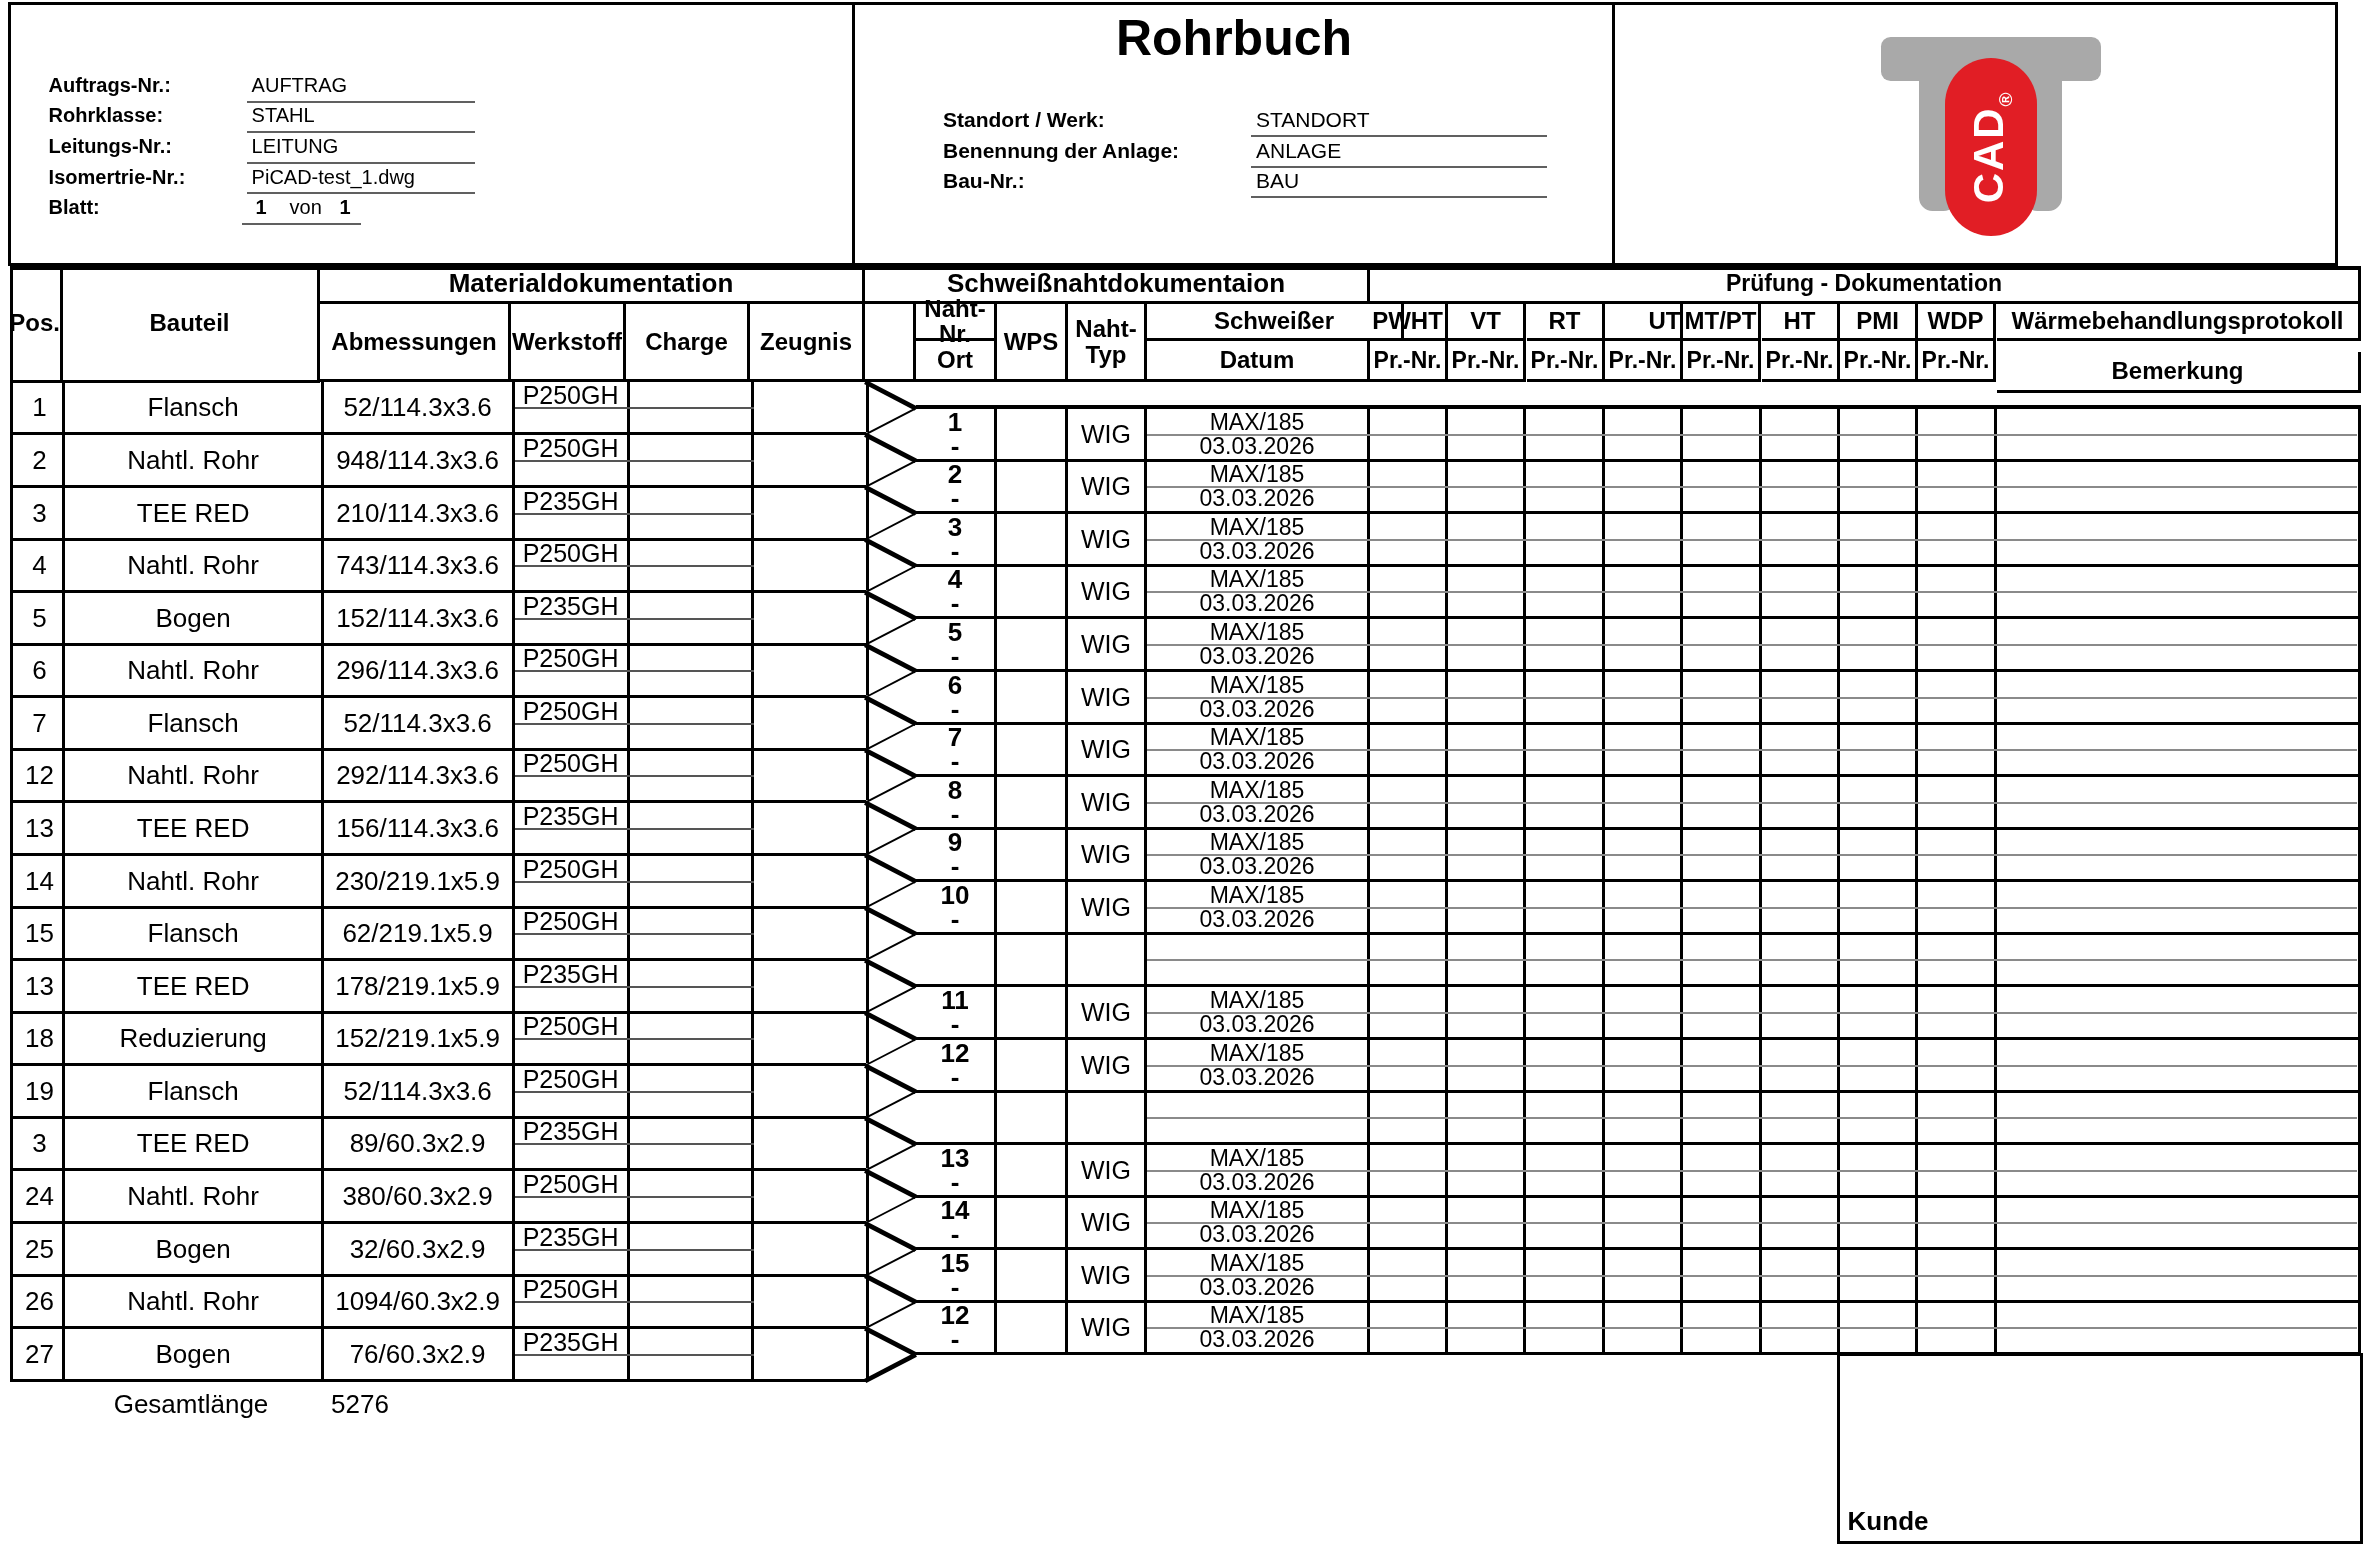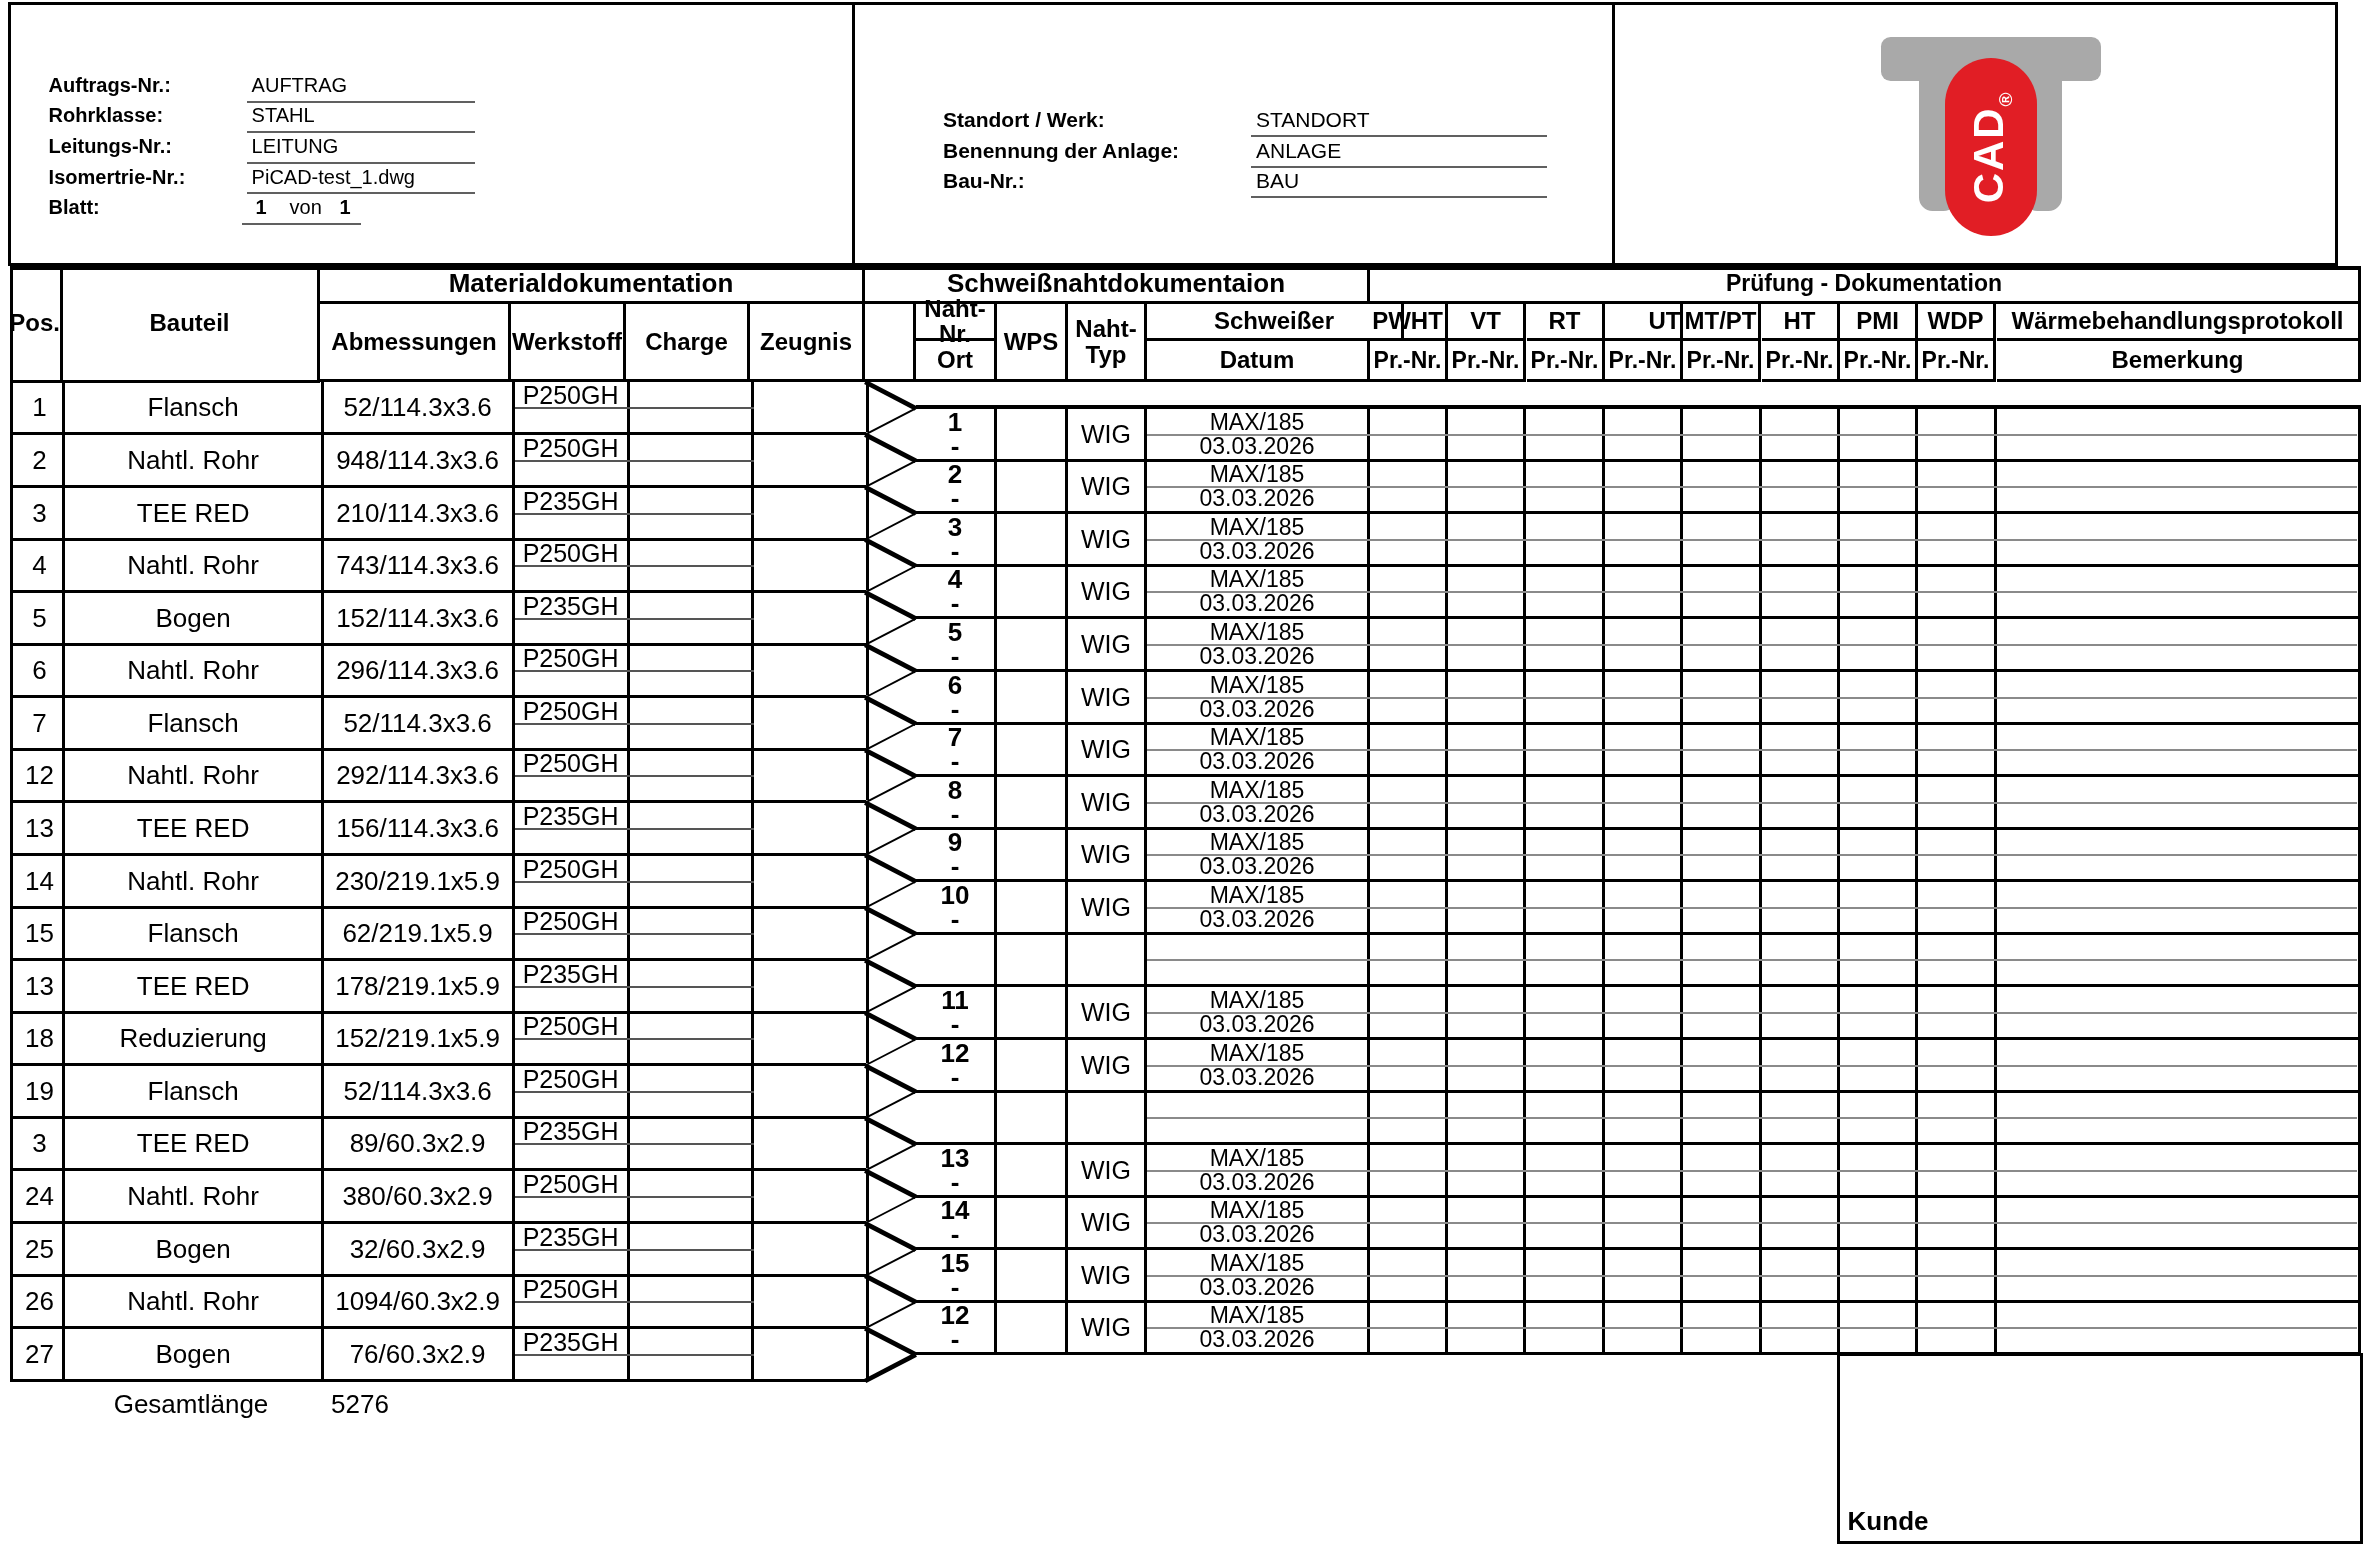--- a/index.html
+++ b/index.html
@@ -61,20 +61,21 @@
     <span class="fl-value" style="left:241px;top:161px;">PiCAD-test_1.dwg</span>
     <span class="fl-line" style="left:236px;top:187px;width:228px;"></span>
     <span class="fl-label" style="left:38px;top:191px;">Blatt:</span>
     <span class="fl-value bold" style="left:245px;top:191px;">1</span>
     <span class="fl-value" style="left:279px;top:191px;">von</span>
     <span class="fl-value bold" style="left:329px;top:191px;">1</span>
     <span class="fl-line" style="left:231px;top:218px;width:119px;"></span>
   </div>
 
   <div class="hdr-box" style="left:852px;top:1.9px;width:764px;height:264px;">
+    <div class="title">Rohrbuch</div>
     <span class="fl-label" style="left:88px;top:103px;font-size:21px;">Standort / Werk:</span>
     <span class="fl-value" style="left:401px;top:103px;font-size:21px;">STANDORT</span>
     <span class="fl-line" style="left:396px;top:130px;width:296px;"></span>
     <span class="fl-label" style="left:88px;top:134px;font-size:21px;">Benennung der Anlage:</span>
     <span class="fl-value" style="left:401px;top:134px;font-size:21px;">ANLAGE</span>
     <span class="fl-line" style="left:396px;top:161px;width:296px;"></span>
     <span class="fl-label" style="left:88px;top:164px;font-size:21px;">Bau-Nr.:</span>
     <span class="fl-value" style="left:401px;top:164px;font-size:21px;">BAU</span>
     <span class="fl-line" style="left:396px;top:191px;width:296px;"></span>
   </div>
@@ -121,21 +122,21 @@
       <div class="hcell" style="left:1605px;top:341px;width:78px;height:41px;font-size:23px;">Pr.-Nr.</div>
       <div class="hcell" style="left:1683px;top:304px;width:78px;height:37px;">MT/PT</div>
       <div class="hcell" style="left:1683px;top:341px;width:78px;height:41px;font-size:23px;">Pr.-Nr.</div>
       <div class="hcell" style="left:1762px;top:304px;width:78px;height:37px;">HT</div>
       <div class="hcell" style="left:1762px;top:341px;width:78px;height:41px;font-size:23px;">Pr.-Nr.</div>
       <div class="hcell" style="left:1840px;top:304px;width:78px;height:37px;">PMI</div>
       <div class="hcell" style="left:1840px;top:341px;width:78px;height:41px;font-size:23px;">Pr.-Nr.</div>
       <div class="hcell" style="left:1918px;top:304px;width:78px;height:37px;">WDP</div>
       <div class="hcell" style="left:1918px;top:341px;width:78px;height:41px;font-size:23px;">Pr.-Nr.</div>
       <div class="hcell" style="left:1997px;top:304px;width:364px;height:37px;">Wärmebehandlungsprotokoll</div>
-      <div class="hcell" style="left:1997px;top:341px;width:364px;height:41px;">Bemerkung</div>
+      <div class="hcell" style="left:1997px;top:352px;width:364px;height:41px;">Bemerkung</div>
       <div class="mrow" style="left:9.6px;top:382px;width:856px;height:53px">
         <div class="cell" style="left:3.8px;width:49px">1</div>
         <div class="cell" style="left:53px;width:258px">Flansch</div>
         <div class="cell" style="left:311px;width:191px">52/114.3x3.6</div>
         <div class="cell topalign" style="left:502px;width:115px">P250GH</div>
         <div class="cell" style="left:617px;width:124px"></div>
         <div class="cell" style="left:741px;width:115px"></div>
         <div class="thin dark" style="left:502px;top:25px;width:239px;"></div>
       </div>
       <div class="mrow" style="left:9.6px;top:435px;width:856px;height:53px">

